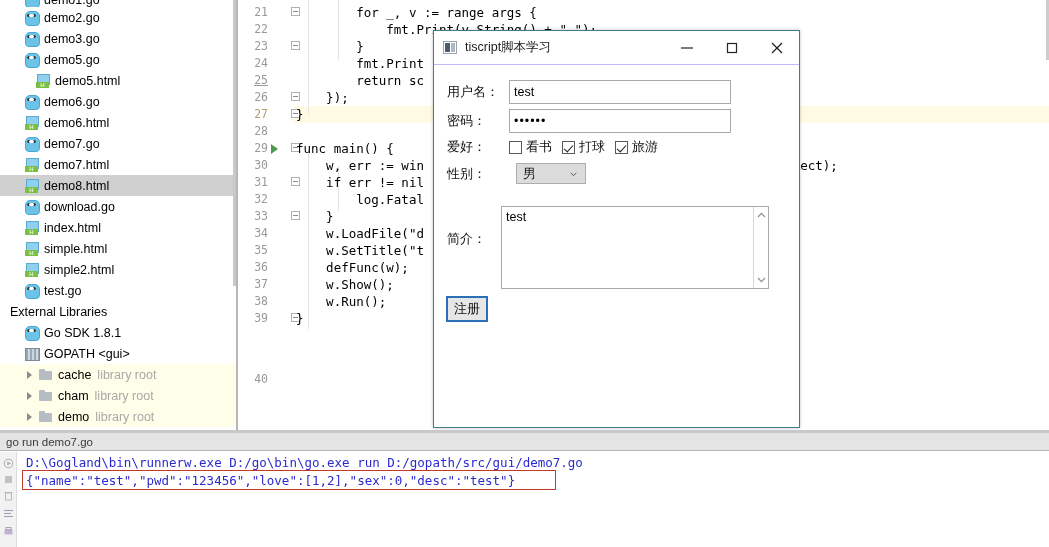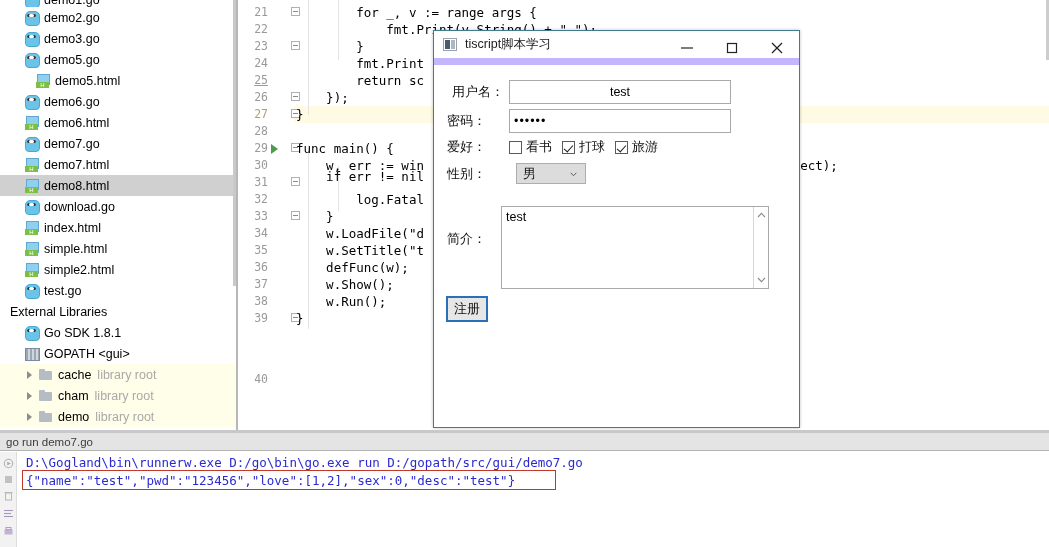--- a/index.html
+++ b/index.html
@@ -197,21 +197,21 @@
     left: 433px; top: 30px;
     width: 367px; height: 398px;
     background: #ffffff;
     border: 1px solid #3f7c8c;
     box-shadow: 0 0 3px rgba(0,0,0,.25);
   }
   #dlg-title {
     position: relative;
     height: 34px;
     background: #ffffff;
-    border-bottom: 7px solid #c4b5fd;
+    border-bottom: 1px solid #c4b5fd;
     display: flex;
     align-items: center;
     padding-left: 9px;
   }
   #dlg-icon {
     width: 14px; height: 13px;
     margin-right: 8px;
     background: #ffffff;
     border: 1px solid #9aa3ab;
     position: relative;
@@ -534,21 +534,21 @@
         <div class="indentguide" style="left: 100px; top: 166px; height: 45px;"></div>
         <div class="code" style="top: 4px; left: 58px;">        for _, v := range args {</div>
         <div class="code" style="top: 21px; left: 58px;">            fmt.Print(v.String() + " ");</div>
         <div class="code" style="top: 38px; left: 58px;">        }</div>
         <div class="code" style="top: 55px; left: 58px;">        fmt.Print</div>
         <div class="code" style="top: 72px; left: 58px;">        return sc</div>
         <div class="code" style="top: 89px; left: 58px;">    });</div>
         <div class="code" style="top: 106px; left: 58px;">}</div>
         <div class="code" style="top: 140px; left: 58px;">func main() {</div>
         <div class="code" style="top: 157px; left: 58px;">    w, err := win                                        r.DefaultRect);</div>
-        <div class="code" style="top: 168px; left: 58px;">    if err != nil</div>
+        <div class="code" style="top: 174px; left: 58px;">    if err != nil</div>
         <div class="code" style="top: 191px; left: 58px;">        log.Fatal</div>
         <div class="code" style="top: 208px; left: 58px;">    }</div>
         <div class="code" style="top: 225px; left: 58px;">    w.LoadFile("d</div>
         <div class="code" style="top: 242px; left: 58px;">    w.SetTitle("t</div>
         <div class="code" style="top: 259px; left: 58px;">    defFunc(w);</div>
         <div class="code" style="top: 276px; left: 58px;">    w.Show();</div>
         <div class="code" style="top: 293px; left: 58px;">    w.Run();</div>
         <div class="code" style="top: 310px; left: 58px;">}</div>
       </div>
     <div id="ed-scroll"></div>
@@ -572,21 +572,21 @@
       <div class="wbtn" id="btn-close">
         <svg width="16" height="16" viewBox="0 0 16 16">
           <line x1="3" y1="3" x2="13" y2="13" stroke="#222" stroke-width="1.2"></line>
           <line x1="13" y1="3" x2="3" y2="13" stroke="#222" stroke-width="1.2"></line>
         </svg>
       </div>
     </div>
 
     <div id="dlg-body">
 
-      <div class="frow" style="left:13px; top:15px;text-align:center;">
+      <div class="frow" style="left:13px; top:15px;">
         <span class="flabel" style="width:62px;">用户名：</span>
         <span class="finput" style="width:222px; height:24px; line-height:19px;">test</span>
       </div>
 
       <div class="frow" style="left:13px; top:44px;">
         <span class="flabel" style="width:62px;">密码：</span>
         <span class="finput" style="width:222px; height:24px; line-height:19px; letter-spacing:1px;">••••••</span>
       </div>
 
       <div class="frow" style="left:13px; top:73px;">

